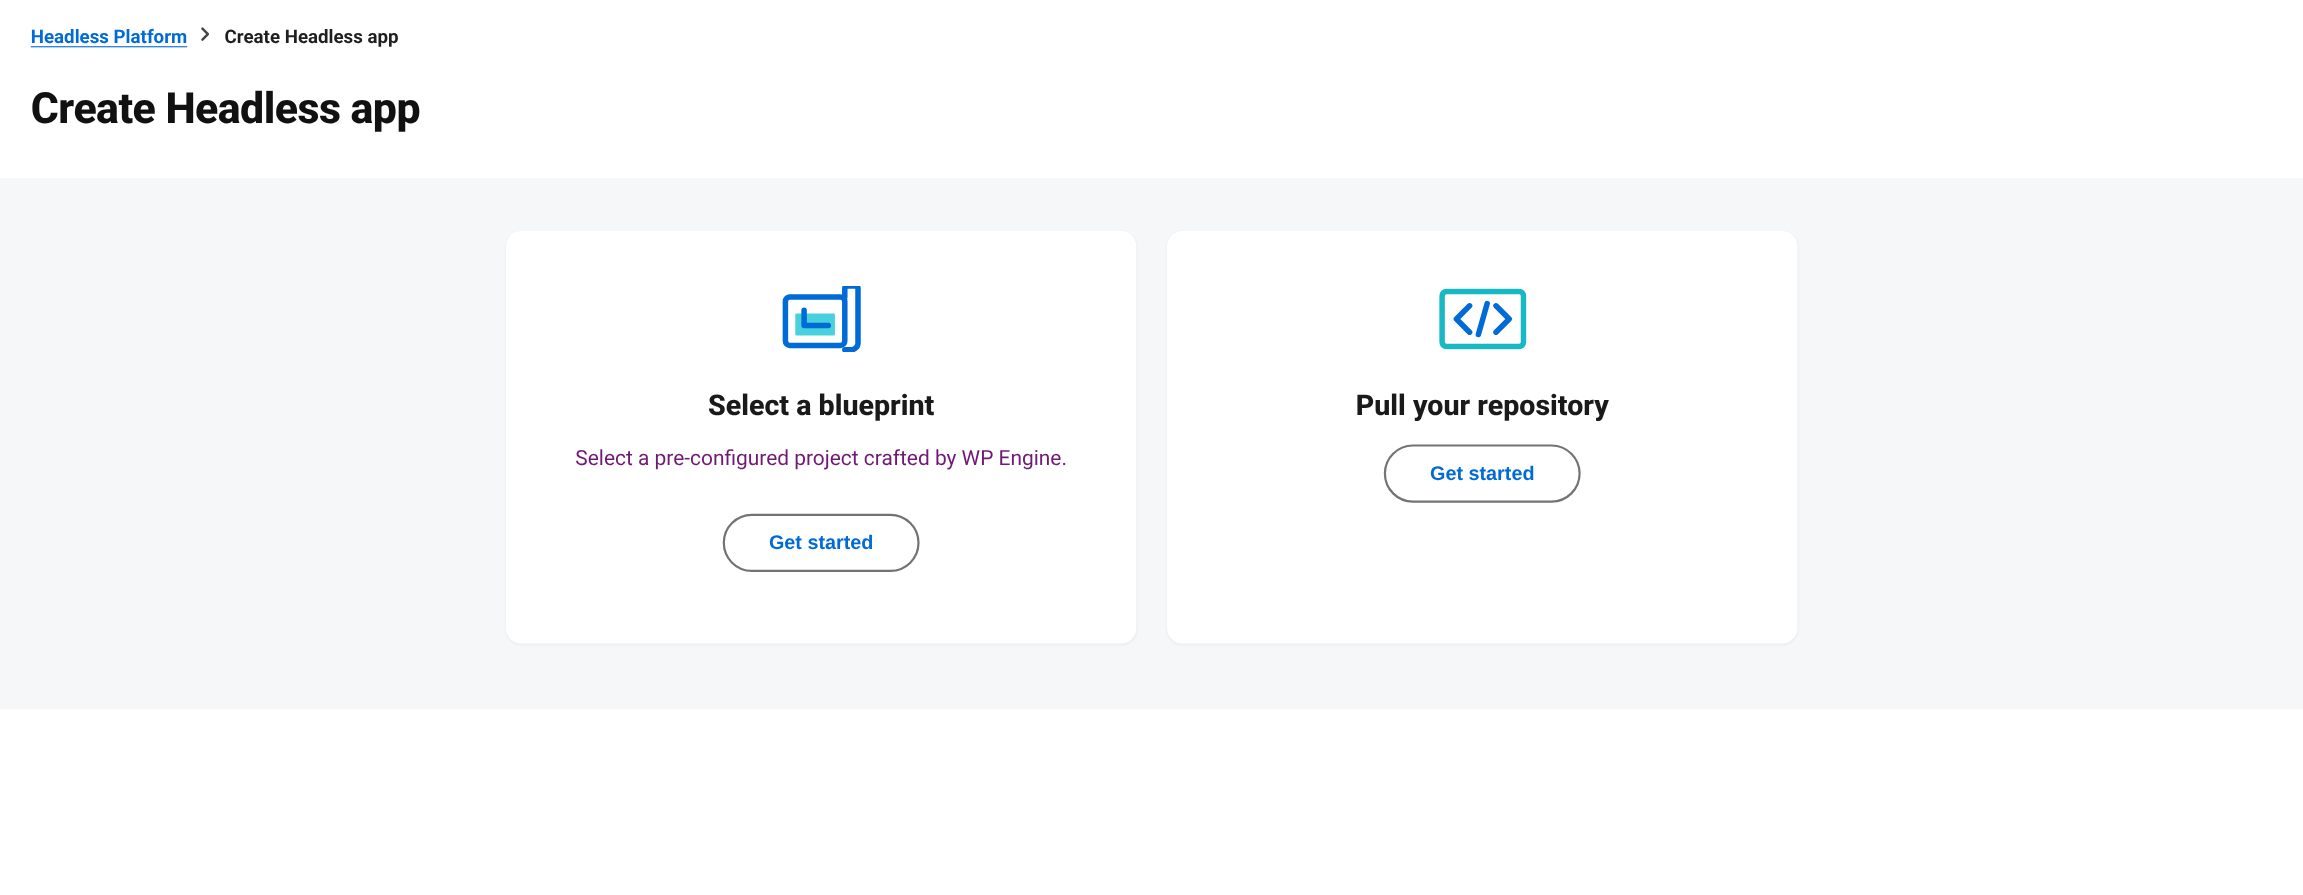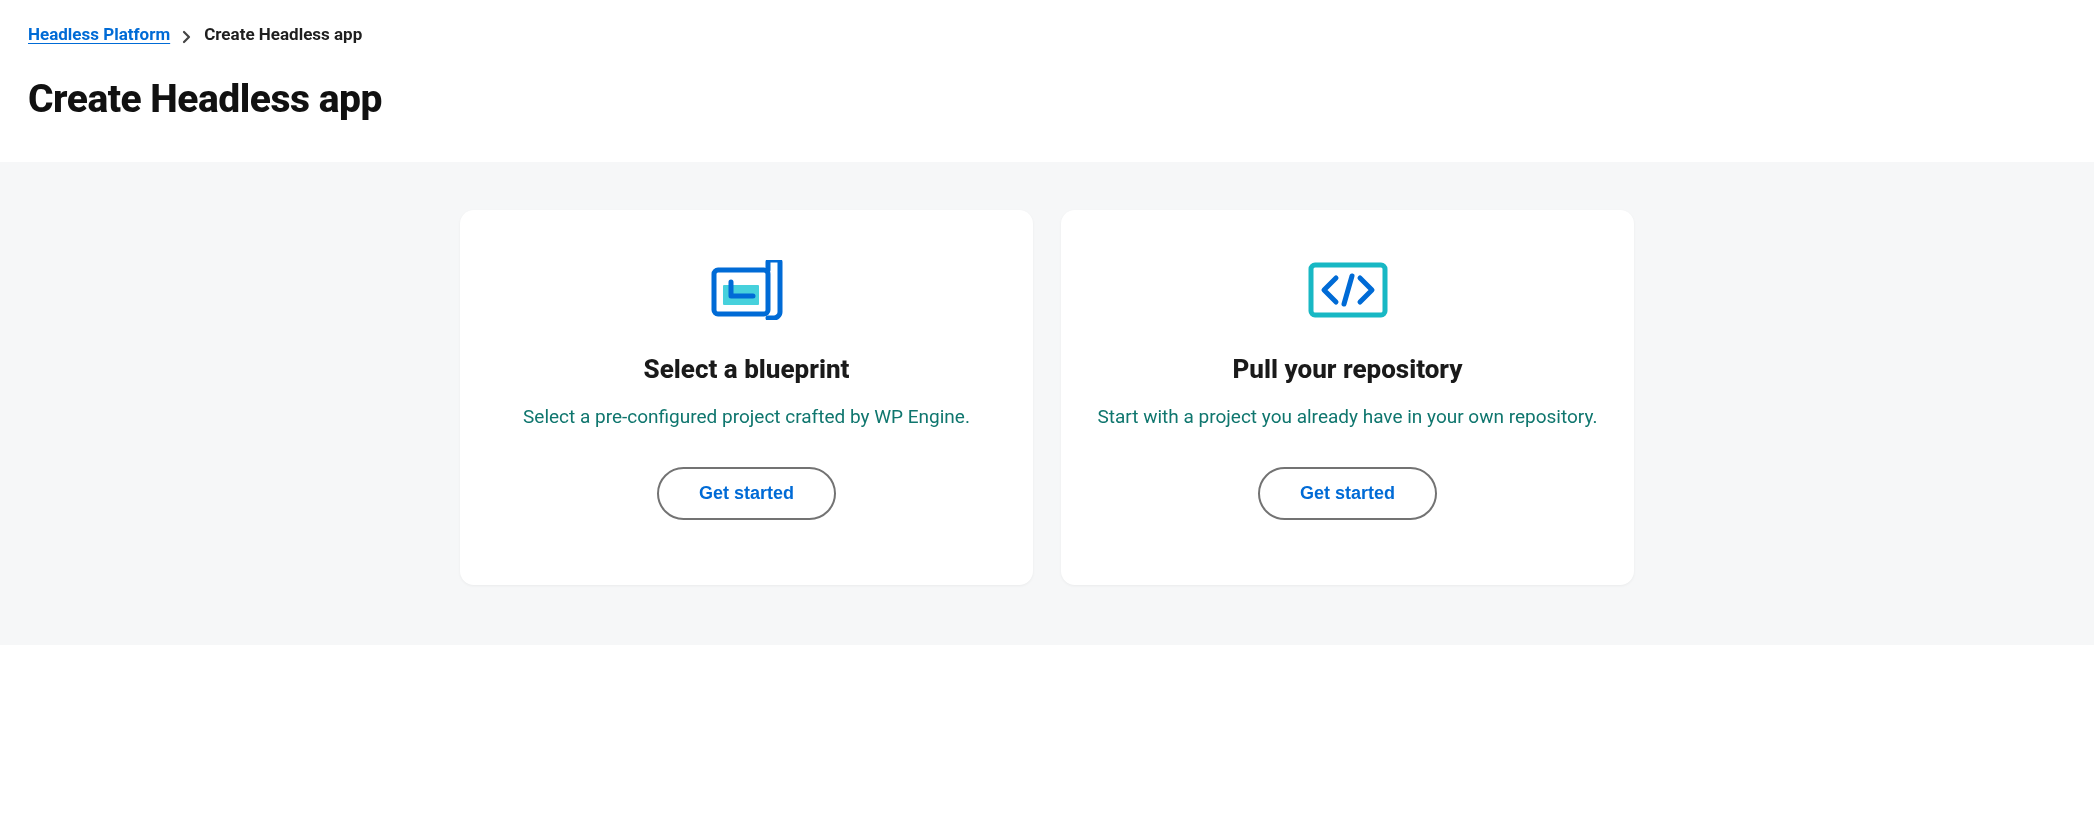--- a/index.html
+++ b/index.html
@@ -7,21 +7,21 @@
     font-family: -apple-system, BlinkMacSystemFont, "Segoe UI", Roboto, Helvetica, Arial, sans-serif;
     background: #ffffff;
     color: #1a1a1a;
   }
   .header-region {
     padding: 24px 28px 40px 28px;
     background: #ffffff;
   }
   .breadcrumb {
     display: flex;
-    align-items: flex-end;
+    align-items: flex-start;
     gap: 12px;
     margin-bottom: 32px;
   }
   .breadcrumb-link {
     color: #006bd6;
     font-weight: 700;
     font-size: 17px;
     text-decoration: underline;
     text-underline-offset: 3px;
   }
@@ -71,21 +71,21 @@
     margin-bottom: 28px;
   }
   .card-title {
     font-size: 26px;
     font-weight: 800;
     color: #1a1a1a;
     margin-bottom: 20px;
   }
   .card-desc {
     font-size: 19px;
-    color: #0f766e;
+    color: #701a75;
     margin-bottom: 36px;
     line-height: 1.4;
   }
   .card-button {
     display: inline-block;
     border: 2px solid #737373;
     color: #006bd6;
     background: #ffffff;
     font-weight: 700;
     font-size: 18px;
@@ -130,18 +130,17 @@
     <div class="card">
       <div class="card-icon">
         <svg width="80" height="56" viewBox="0 0 80 56" fill="none">
           <rect x="3" y="3" width="74" height="50" rx="4" stroke="#18b8c4" stroke-width="5" fill="none"></rect>
           <path d="M28 16 L16 28 L28 40" stroke="#006bd6" stroke-width="5" stroke-linecap="round" stroke-linejoin="round" fill="none"></path>
           <path d="M52 16 L64 28 L52 40" stroke="#006bd6" stroke-width="5" stroke-linecap="round" stroke-linejoin="round" fill="none"></path>
           <path d="M44 14 L36 42" stroke="#006bd6" stroke-width="5" stroke-linecap="round" fill="none"></path>
         </svg>
       </div>
       <h2 class="card-title">Pull your repository</h2>
-      <p class="card-desc">Start with a project you already have in your own repository.</p>
       <button class="card-button">Get started</button>
     </div>
 
   </div>
 </div>
 
 </body></html>

